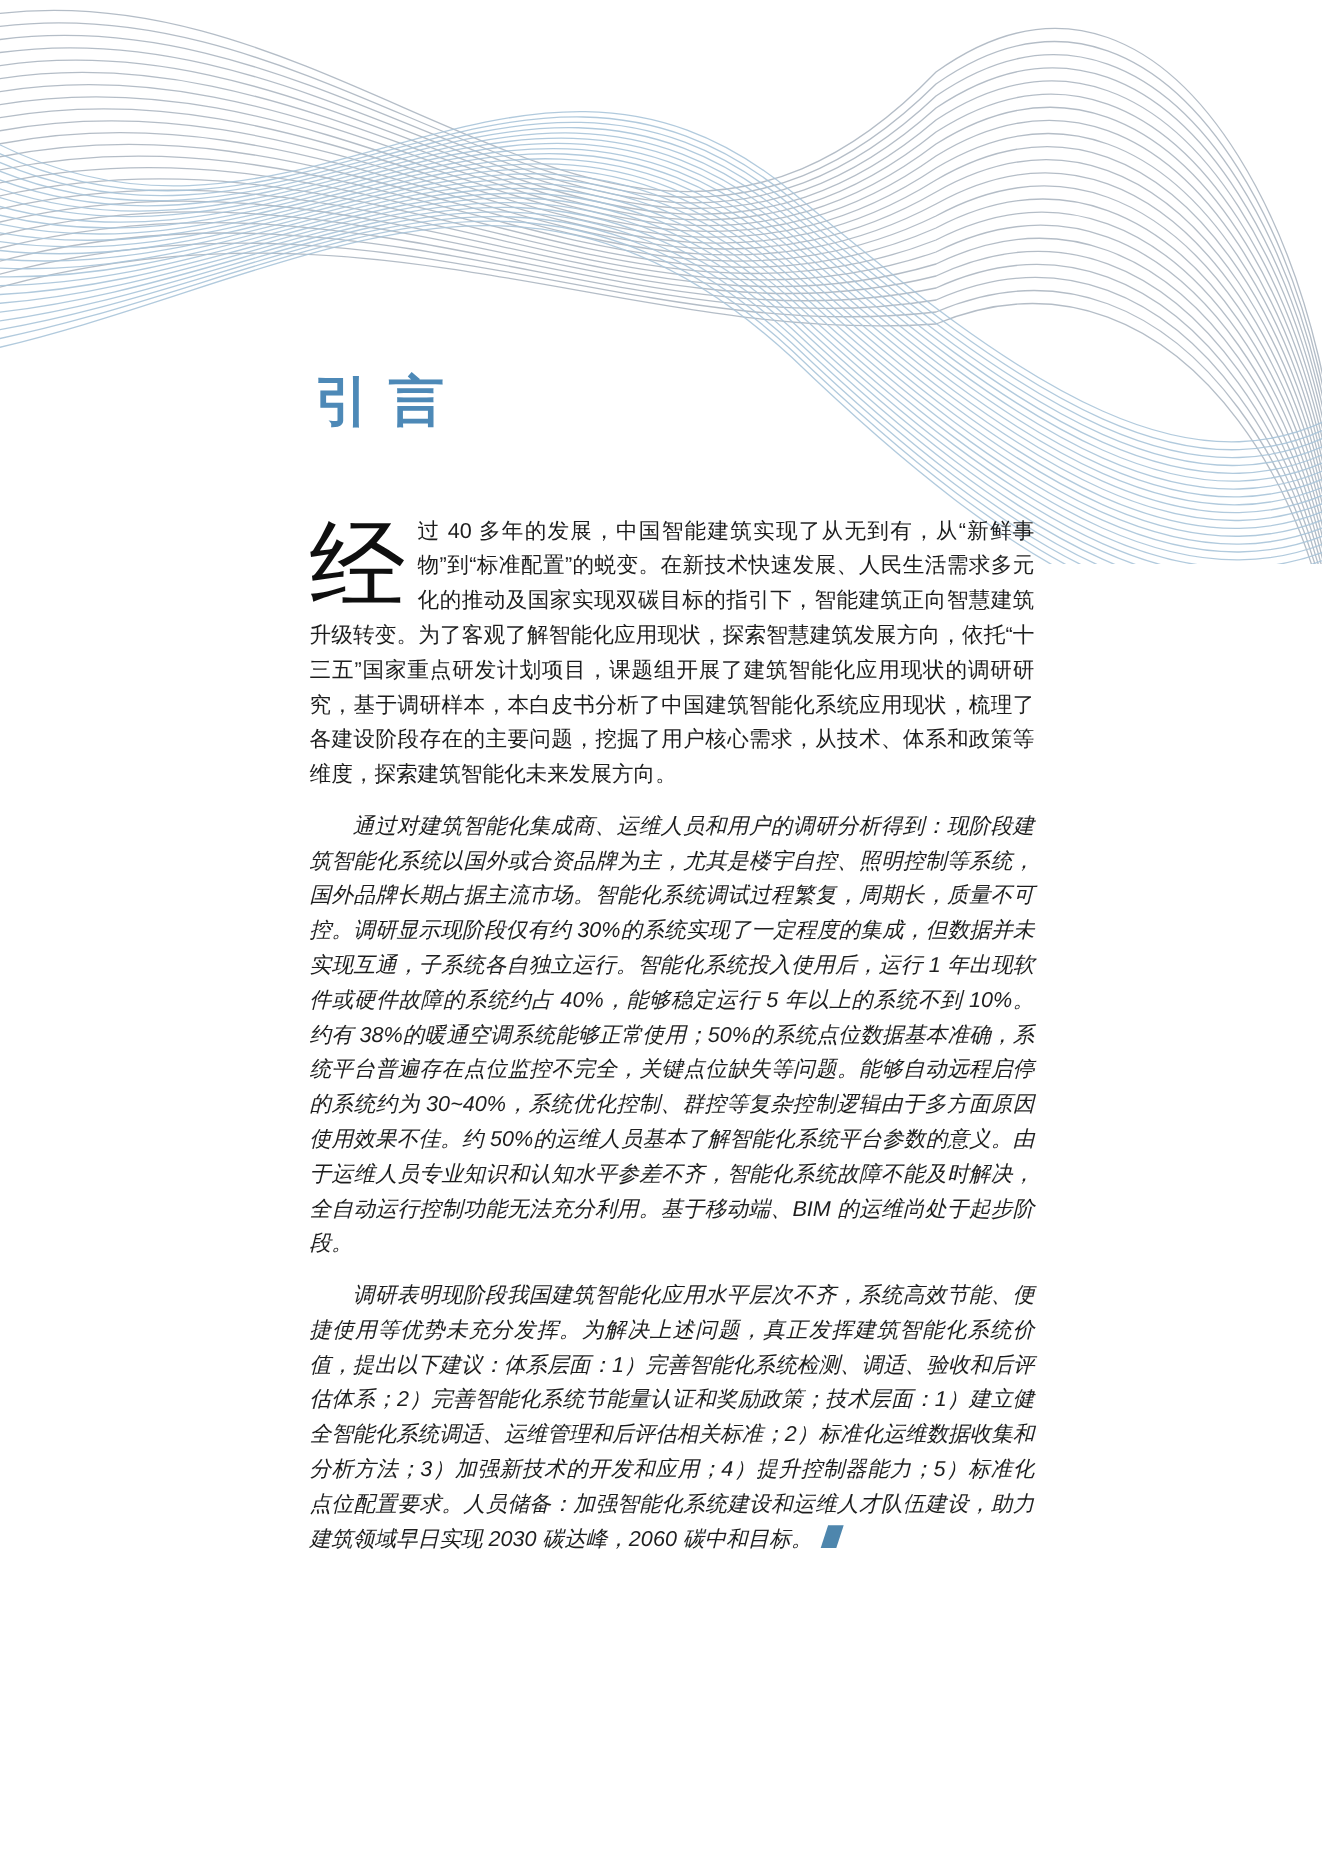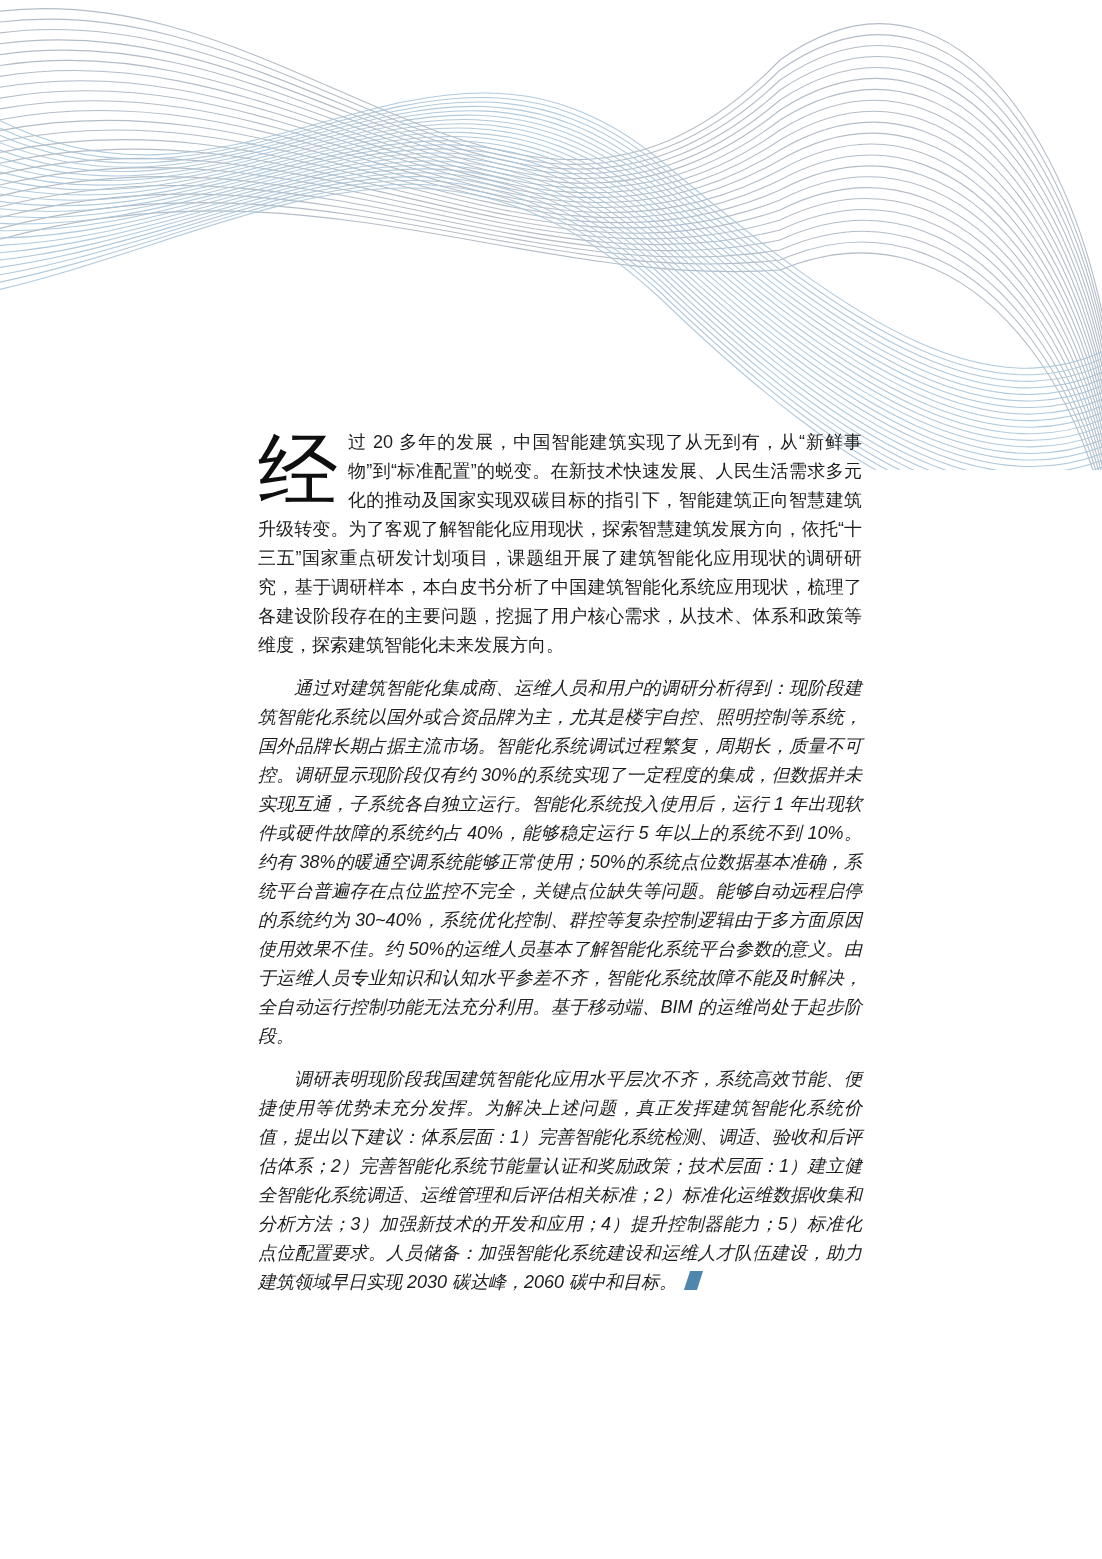--- a/index.html
+++ b/index.html
@@ -191,22 +191,23 @@
         C 850 467, 1000 556, 1140 477" fill="none" stroke="#a9c4d9" stroke-width="1.1" stroke-opacity="0.9"></path>
         <path d="M -20 286
         C 240 238, 430 80, 660 292
         C 850 474, 1000 562, 1140 484" fill="none" stroke="#a9c4d9" stroke-width="1.1" stroke-opacity="0.9"></path>
         <path d="M -20 294
         C 240 237, 430 85, 660 298
         C 850 481, 1000 568, 1140 491" fill="none" stroke="#a9c4d9" stroke-width="1.1" stroke-opacity="0.9"></path>
       </svg>
   </div>
 
+  <div class="heading">引言</div>
 
   <div class="content">
-    <p><span class="dropcap">经</span><span>过 20 多年的发展，中国智能建筑实现了从无到有，从“新鲜事物”到“标准配置”的蜕变。在新技术快速发展、人民生活需求多元化的推动及国家实现双碳目标的指引下，智能建筑正向智慧建筑升级转变。为了客观了解智能化应用现状，探索智慧建筑发展方向，依托“十三五”国家重点研发计划项目，课题组开展了建筑智能化应用现状的调研研究，基于调研样本，本白皮书分析了中国建筑智能化系统应用现状，梳理了各建设阶段存在的主要问题，挖掘了用户核心需求，从技术、体系和政策等维度，探索建筑智能化未来发展方向。</span></p>
+    <p><span class="dropcap">经</span><span>过 40 多年的发展，中国智能建筑实现了从无到有，从“新鲜事物”到“标准配置”的蜕变。在新技术快速发展、人民生活需求多元化的推动及国家实现双碳目标的指引下，智能建筑正向智慧建筑升级转变。为了客观了解智能化应用现状，探索智慧建筑发展方向，依托“十三五”国家重点研发计划项目，课题组开展了建筑智能化应用现状的调研研究，基于调研样本，本白皮书分析了中国建筑智能化系统应用现状，梳理了各建设阶段存在的主要问题，挖掘了用户核心需求，从技术、体系和政策等维度，探索建筑智能化未来发展方向。</span></p>
 
     <p class="indent"><span>通过对建筑智能化集成商、运维人员和用户的调研分析得到：现阶段建筑智能化系统以国外或合资品牌为主，尤其是楼宇自控、照明控制等系统，国外品牌长期占据主流市场。智能化系统调试过程繁复，周期长，质量不可控。调研显示现阶段仅有约 30%的系统实现了一定程度的集成，但数据并未实现互通，子系统各自独立运行。智能化系统投入使用后，运行 1 年出现软件或硬件故障的系统约占 40%，能够稳定运行 5 年以上的系统不到 10%。约有 38%的暖通空调系统能够正常使用；50%的系统点位数据基本准确，系统平台普遍存在点位监控不完全，关键点位缺失等问题。能够自动远程启停的系统约为 30~40%，系统优化控制、群控等复杂控制逻辑由于多方面原因使用效果不佳。约 50%的运维人员基本了解智能化系统平台参数的意义。由于运维人员专业知识和认知水平参差不齐，智能化系统故障不能及时解决，全自动运行控制功能无法充分利用。基于移动端、BIM 的运维尚处于起步阶段。</span></p>
 
     <p class="indent"><span>调研表明现阶段我国建筑智能化应用水平层次不齐，系统高效节能、便捷使用等优势未充分发挥。为解决上述问题，真正发挥建筑智能化系统价值，提出以下建议：体系层面：1）完善智能化系统检测、调适、验收和后评估体系；2）完善智能化系统节能量认证和奖励政策；技术层面：1）建立健全智能化系统调适、运维管理和后评估相关标准；2）标准化运维数据收集和分析方法；3）加强新技术的开发和应用；4）提升控制器能力；5）标准化点位配置要求。人员储备：加强智能化系统建设和运维人才队伍建设，助力建筑领域早日实现 2030 碳达峰，2060 碳中和目标。</span><span class="endmark" style="background: rgb(78, 134, 173);"></span></p>
   </div>
 
 </div>
 
 </body></html>

